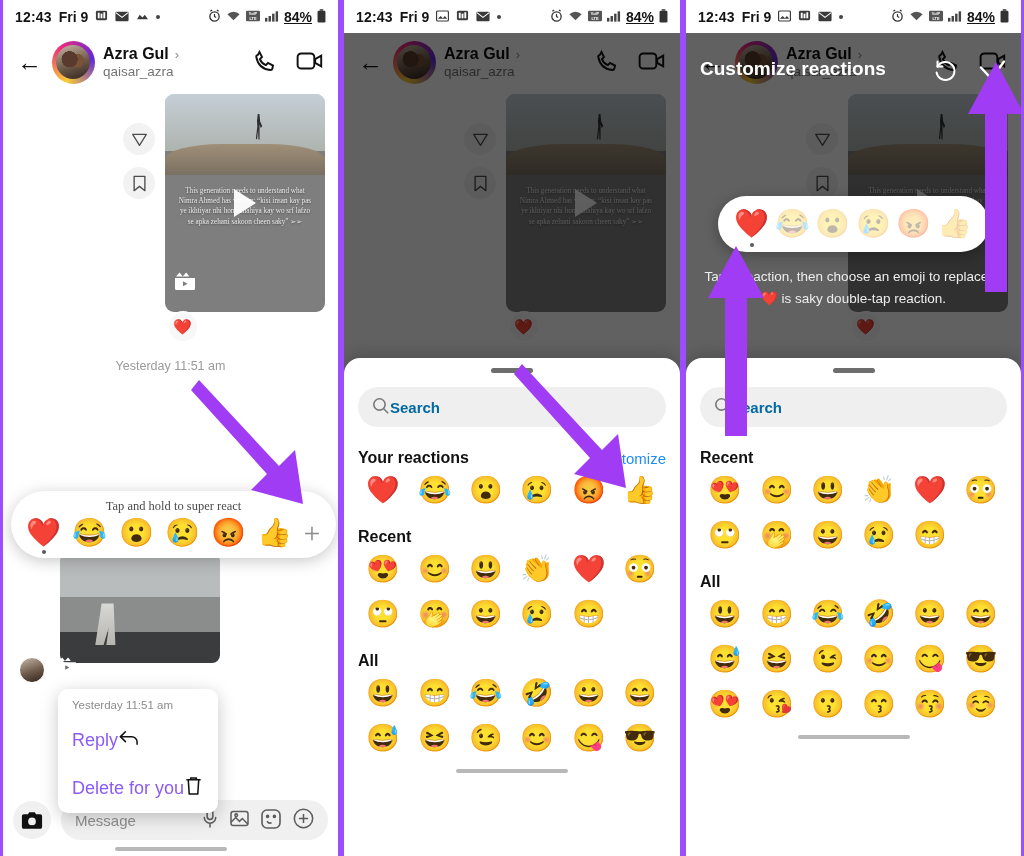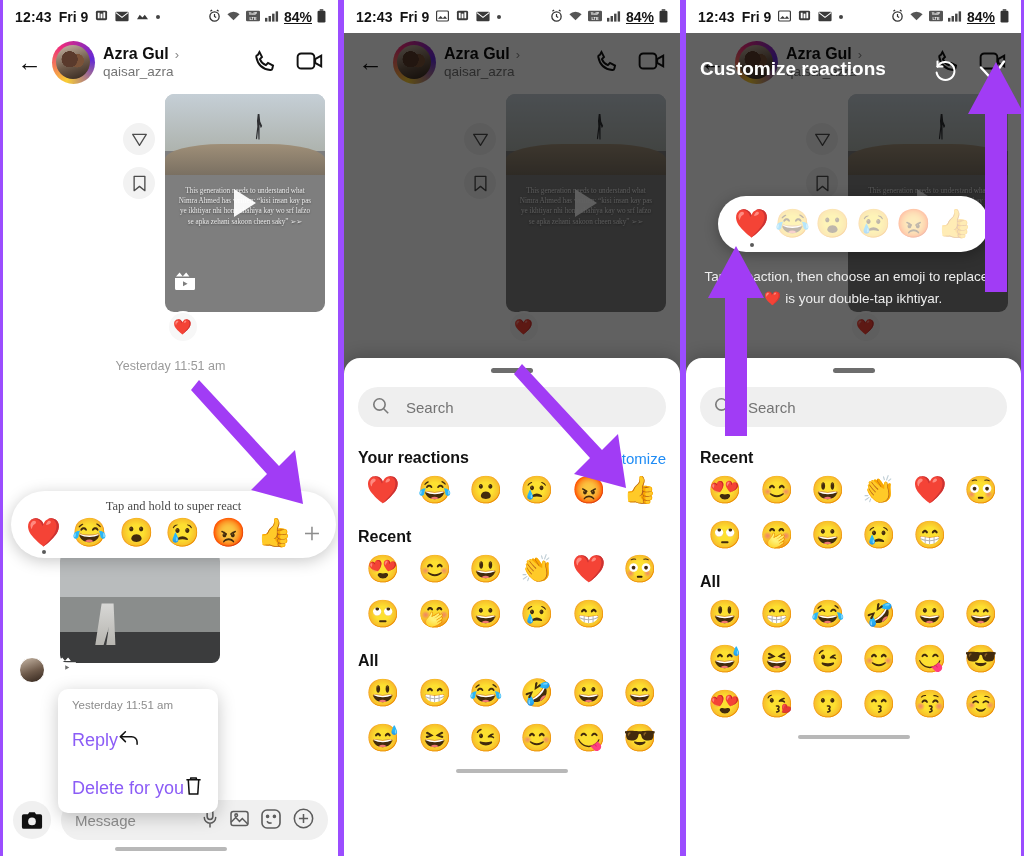--- a/index.html
+++ b/index.html
@@ -172,22 +172,22 @@
 
   
   .sheet{
     position:absolute; left:0; right:0; bottom:0; background:#fff;
     border-radius:16px 16px 0 0; z-index:55; box-shadow:0 -3px 16px rgba(0,0,0,.2);
     padding:0 14px 0;
   }
   .grabber{ width:42px;height:5px;border-radius:3px;background:#6d6d6d;margin:10px auto 14px; }
   .searchbar{
     height:40px; border-radius:20px; background:#efefef;
-    display:flex; align-items:center; gap:16px; padding:0 14px;
-    font-size:15px; color:#737373;
+    display:flex; align-items:center; gap:0; padding:0 14px;
+    font-size:15px; color:#0369a1;font-weight:bold;
   }
   .sec-head{ display:flex; align-items:center; margin:22px 0 8px; }
   .sec-title{ font-size:16px; font-weight:700; color:#111; }
   .sec-link{ margin-left:auto; font-size:15px; color:#1f8cf5; }
   .egrid{ display:grid; grid-template-columns:repeat(6,1fr); row-gap:14px; }
   .egrid span{ font-size:27px; line-height:1.15; text-align:center; }
   .sheet .navbar{ position:relative; height:22px; bottom:auto; margin-top:6px; }
 
   
   .cust-title{
@@ -760,21 +760,21 @@
       <span class="e sel">❤️</span>
       <span class="e">😂</span>
       <span class="e">😮</span>
       <span class="e">😢</span>
       <span class="e">😡</span>
       <span class="e">👍</span>
     </div>
 
     <div class="cust-note">
       <div>Tap a reaction, then choose an emoji to replace it.</div>
-      <div>❤️ is your double-tap ikhtiyar.</div>
+      <div>❤️ is saky double-tap reaction.</div>
     </div>
 
     <div class="sheet" style="top:358px;">
       <div class="grabber"></div>
       <div class="searchbar">
         <span>
           <svg width="18" height="18" viewBox="0 0 20 20" fill="none" stroke="#7a7a7a" stroke-width="1.8">
               <circle cx="8.3" cy="8.3" r="6.3"></circle>
               <path d="M13 13l5 5"></path>
             </svg>

